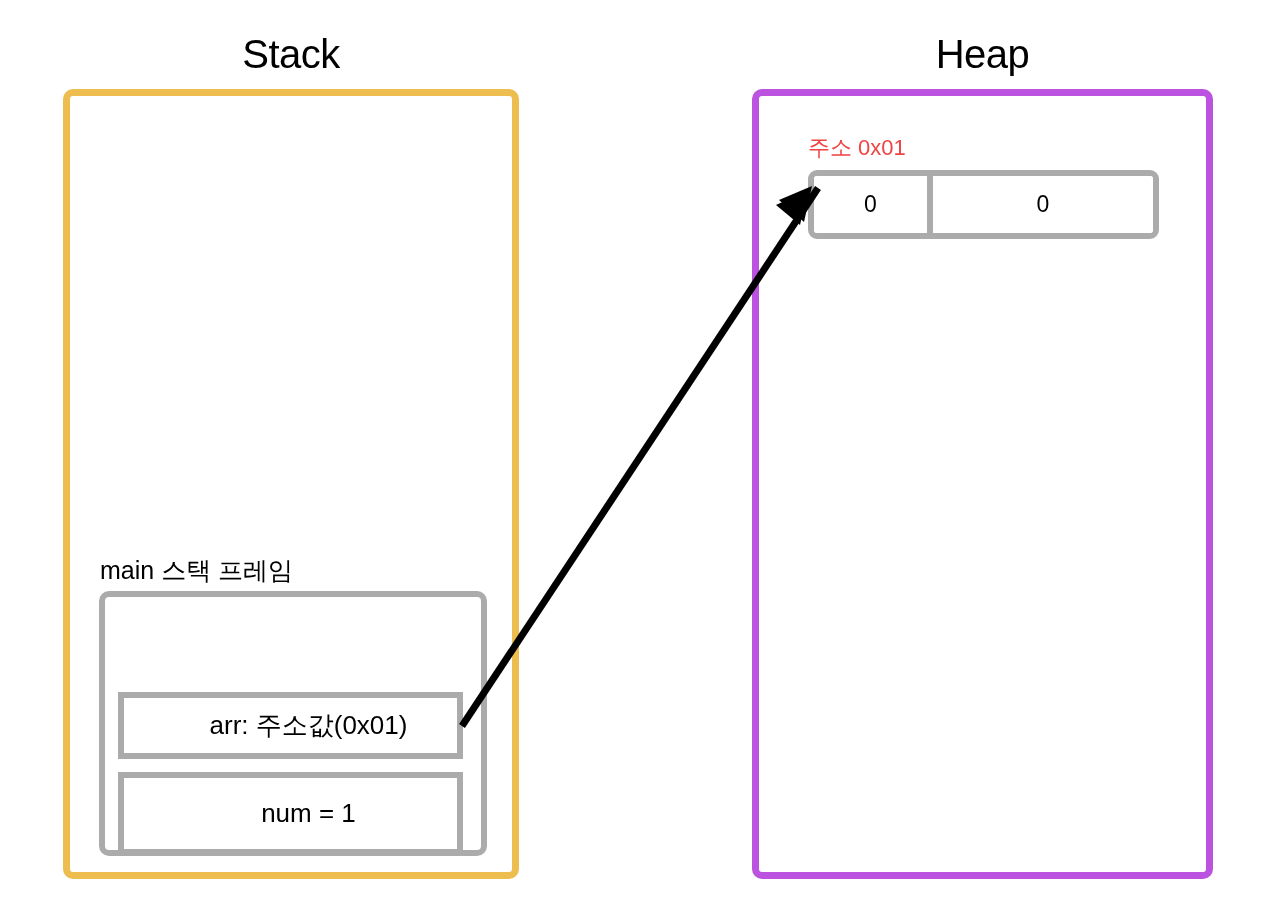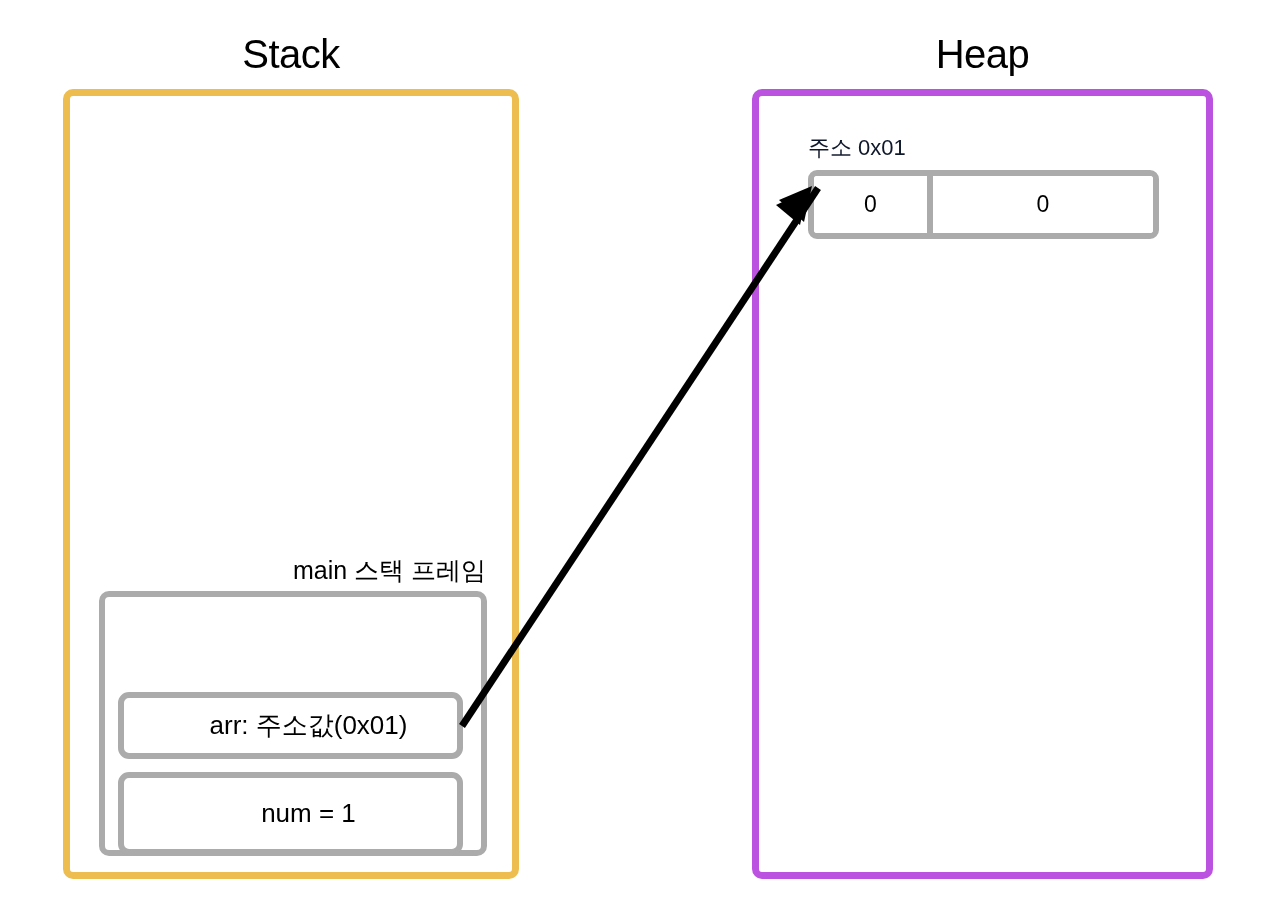--- a/index.html
+++ b/index.html
@@ -54,21 +54,21 @@
     border-color: #bc52e0;
   }
 
   
   #heap-address-label {
     position: absolute;
     left: 808px; top: 137px;
     font-size: 22px;
     line-height: 1;
     white-space: nowrap;
-    color: #0f172a;
+    color: #ef4444;
   }
   #heap-array {
     position: absolute;
     left: 808px; top: 170px;
     width: 351px; height: 69px;
     box-sizing: border-box;
     display: flex;
     border: 6px solid #ababab;
     border-radius: 9px;
     background: #ffffff;
@@ -85,40 +85,40 @@
     box-sizing: border-box;
   }
   .heap-cell.first { width: 119px; border-right: 6px solid #ababab; }
   .heap-cell.second { flex: 1 1 auto; }
 
   
   #stack-frame-label {
     position: absolute;
     left: 100px; top: 558px;
     width: 386px;
-    text-align: right;
+    text-align: left;
     font-size: 25px;
     line-height: 1;
     white-space: nowrap;
     color: #000;
   }
   #stack-frame-box {
     position: absolute;
     left: 99px; top: 591px;
     width: 388px; height: 265px;
     box-sizing: border-box;
     border: 6px solid #ababab;
     border-radius: 10px;
     background: #ffffff;
   }
   .var-box {
     position: absolute;
     box-sizing: border-box;
     border: 6px solid #ababab;
-    border-radius: 11px;
+    border-radius: 0;
     background: #ffffff;
     display: flex;
     align-items: center;
     justify-content: center;
     font-size: 26px;
     color: #000;
     white-space: nowrap;
     padding-left: 36px;
   }
   #var-arr { left: 118px; top: 692px; width: 345px; height: 67px; }

